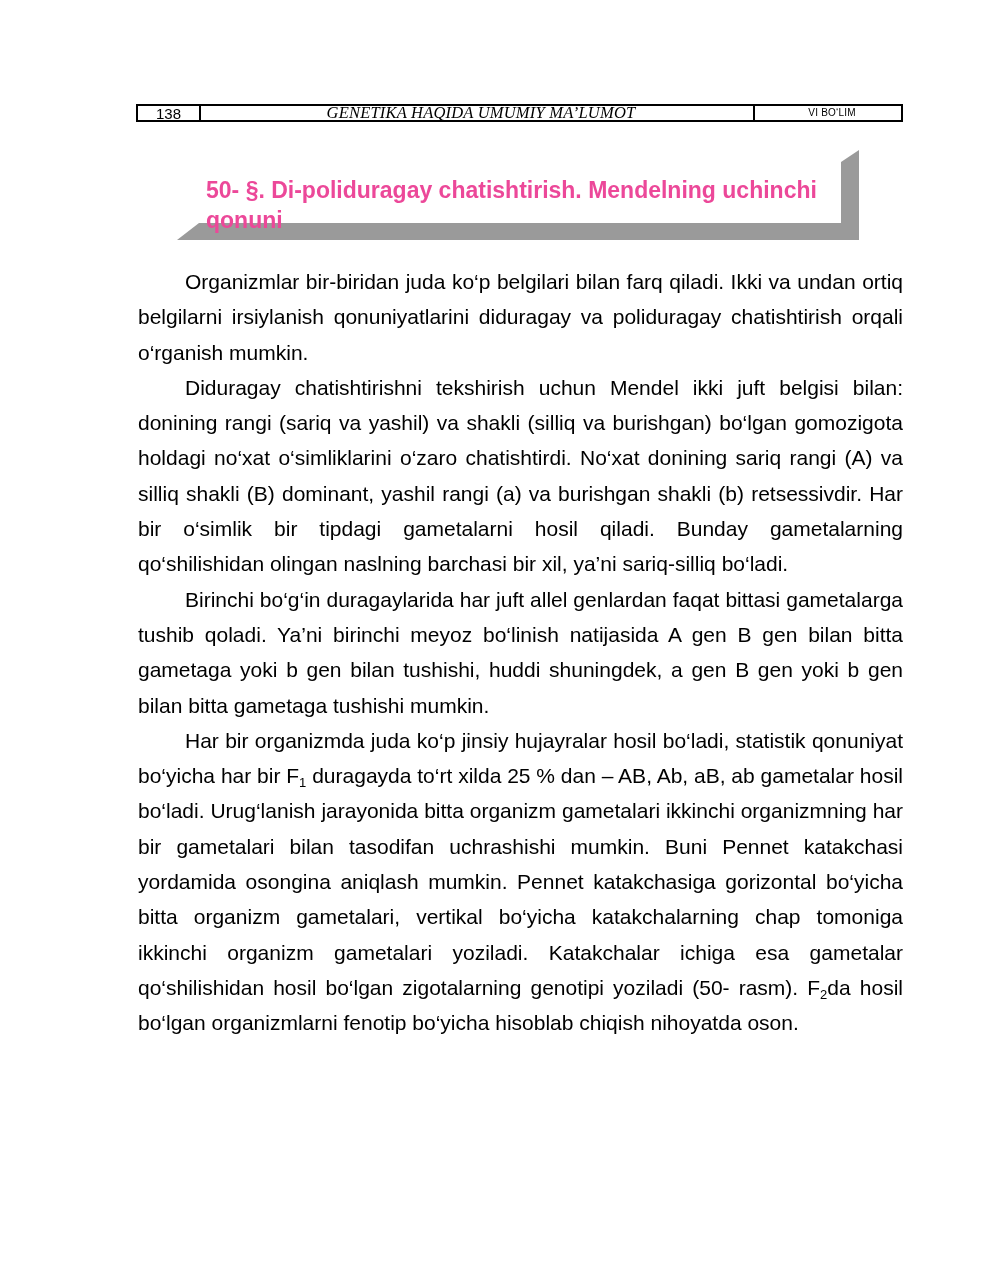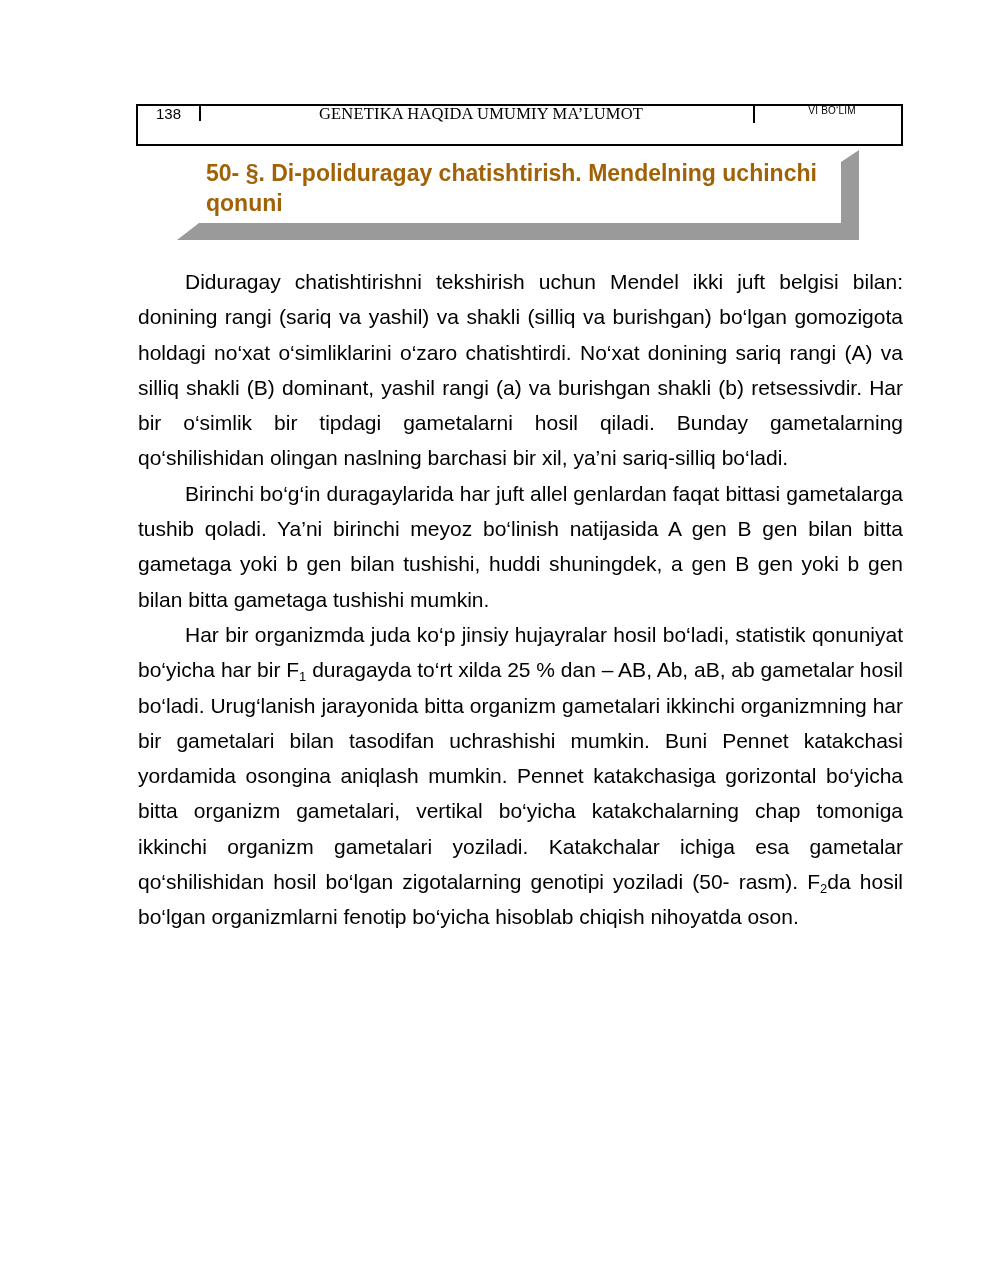--- a/index.html
+++ b/index.html
@@ -15,25 +15,25 @@
     color: #000000;
     overflow: hidden;
   }
 
   
   .header-table {
     position: absolute;
     left: 136px;
     top: 104px;
     width: 767px;
-    height: 42px;
+    height: 18px;
     border: 2px solid #000000;
     box-sizing: border-box;
     display: flex;
-    align-items: flex-start;
+    align-items: center;
     gap: 8px;
   }
   .header-cell {
     display: flex;
     align-items: center;
     justify-content: center;
     box-sizing: border-box;
     line-height: 1;
   }
   .header-pageno {
@@ -41,20 +41,21 @@
     border-right: 2px solid #000000;
     font-family: "Liberation Sans", sans-serif;
     font-size: 15px;
   }
   .header-title {
     flex: 1 1 auto;
     border-right: 2px solid #000000;
     font-family: "Liberation Serif", serif;
     font-size: 16.5px;
     letter-spacing: 0.2px;
+    font-style: italic;
   }
   .header-section {
     width: 138px;
     font-family: "Liberation Sans", sans-serif;
     font-size: 10px;
     letter-spacing: 0.2px;
   }
 
   
   .title-block {
@@ -87,27 +88,27 @@
     left: 0;
     top: 0;
     width: 664px;
     height: 72px;
     background: #ffffff;
     box-sizing: border-box;
   }
   .title-text {
     position: absolute;
     left: 29px;
-    top: 8px;
+    top: 25px;
     width: 620px;
     font-family: "Liberation Sans", sans-serif;
     font-weight: bold;
     font-size: 23px;
     line-height: 30px;
-    color: #a16207;
+    color: #ec4899;
   }
 
   
   .body-column {
     position: absolute;
     left: 138px;
     top: 264px;
     width: 765px;
   }
   .para {
@@ -138,20 +139,23 @@
 
 <div class="title-block">
   <div class="title-shadow-right"></div>
   <div class="title-shadow-bottom"></div>
   <div class="title-face"></div>
   <div class="title-text">50- §. Di-poliduragay chatishtirish. Mendelning uchinchi qonuni</div>
 </div>
 
 <div class="body-column">
 
+  <p class="para">
+    <span>Organizmlar bir-biridan juda ko‘p belgilari bilan farq qiladi. Ikki va undan ortiq belgilarni irsiylanish qonuniyatlarini diduragay va poliduragay chatishtirish orqali o‘rganish mumkin.</span>
+  </p>
 
 
   <p class="para">
     <span>Diduragay chatishtirishni tekshirish uchun Mendel ikki juft belgisi bilan: donining rangi (sariq va yashil) va shakli (silliq va burishgan) bo‘lgan gomozigota holdagi no‘xat o‘simliklarini o‘zaro chatishtirdi. No‘xat donining sariq rangi (A) va silliq shakli (B) dominant, yashil rangi (a) va burishgan shakli (b) retsessivdir. Har bir o‘simlik bir tipdagi gametalarni hosil qiladi. Bunday gametalarning qo‘shilishidan olingan naslning barchasi bir xil, ya’ni sariq-silliq bo‘ladi.</span>
   </p>
 
   <p class="para">
     <span>Birinchi bo‘g‘in duragaylarida har juft allel genlardan faqat bittasi gametalarga tushib qoladi. Ya’ni birinchi meyoz bo‘linish natijasida A gen B gen bilan bitta gametaga yoki b gen bilan tushishi, huddi shuningdek, a gen B gen yoki b gen bilan bitta gametaga tushishi mumkin.</span>
   </p>
 

